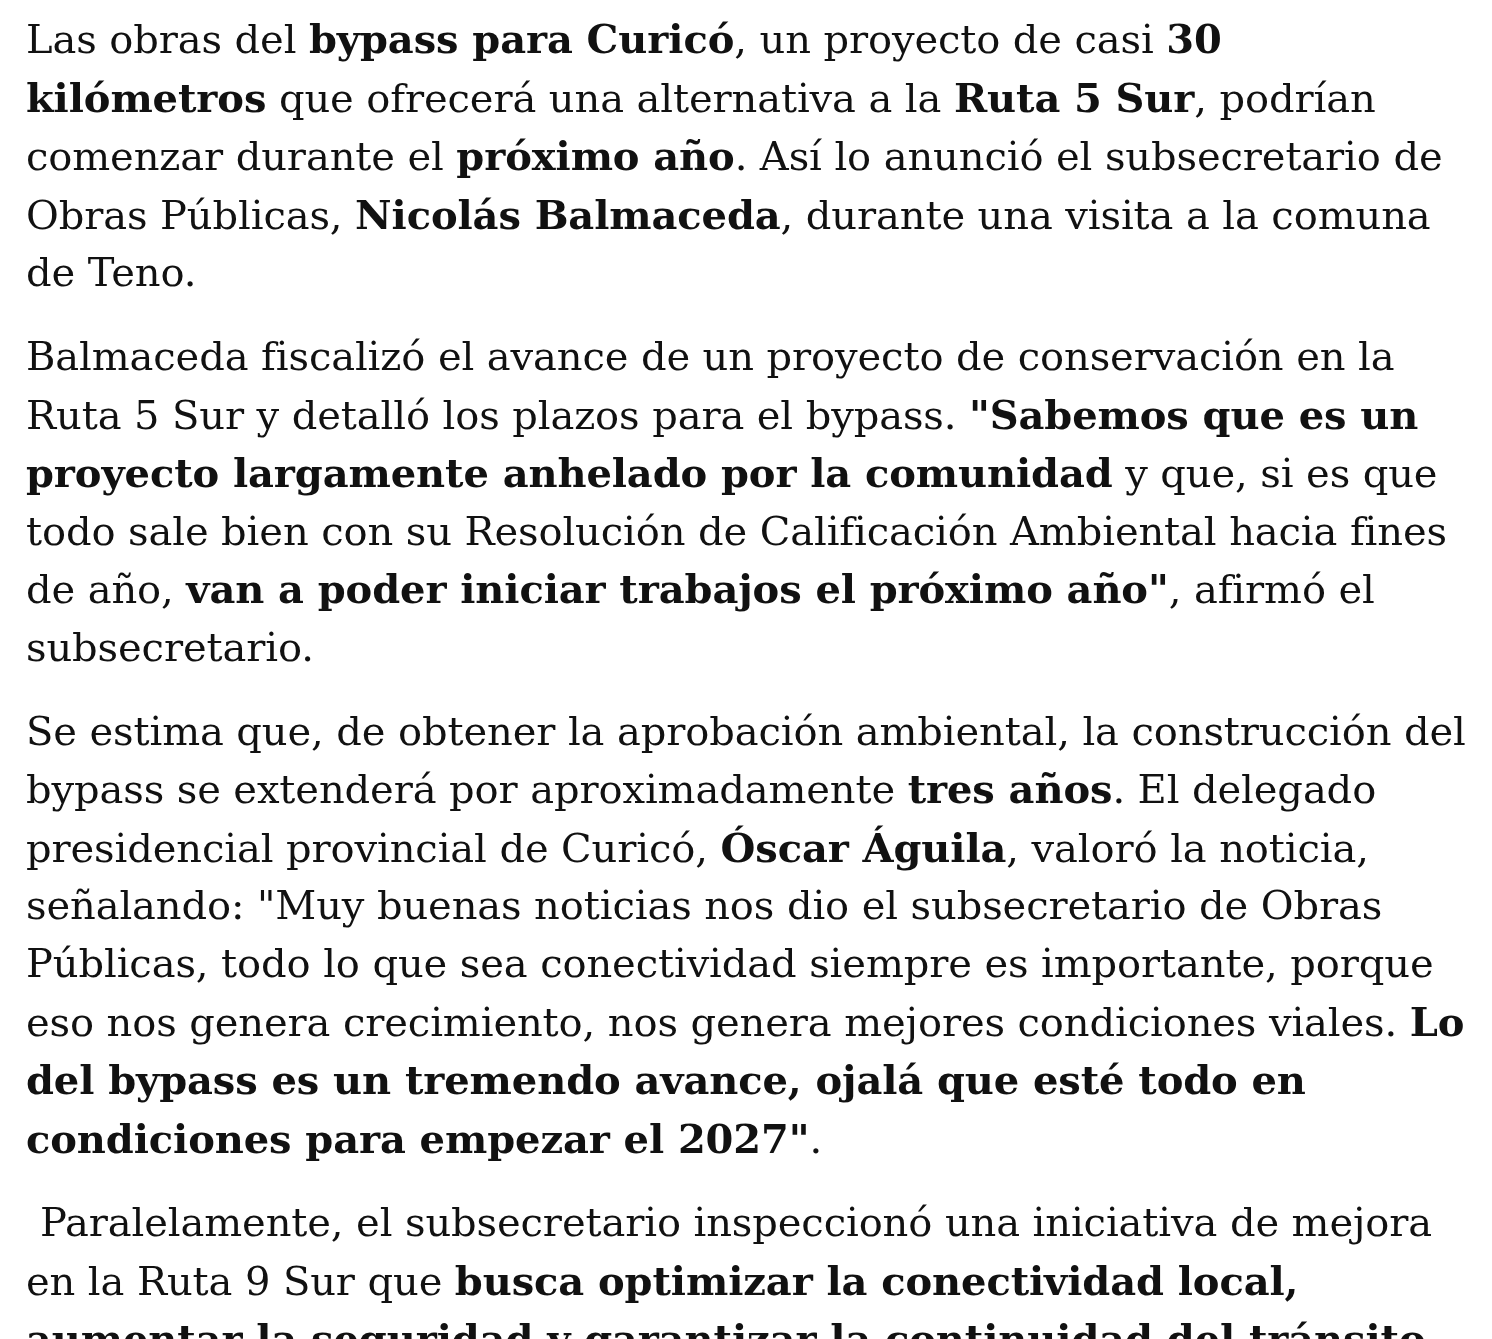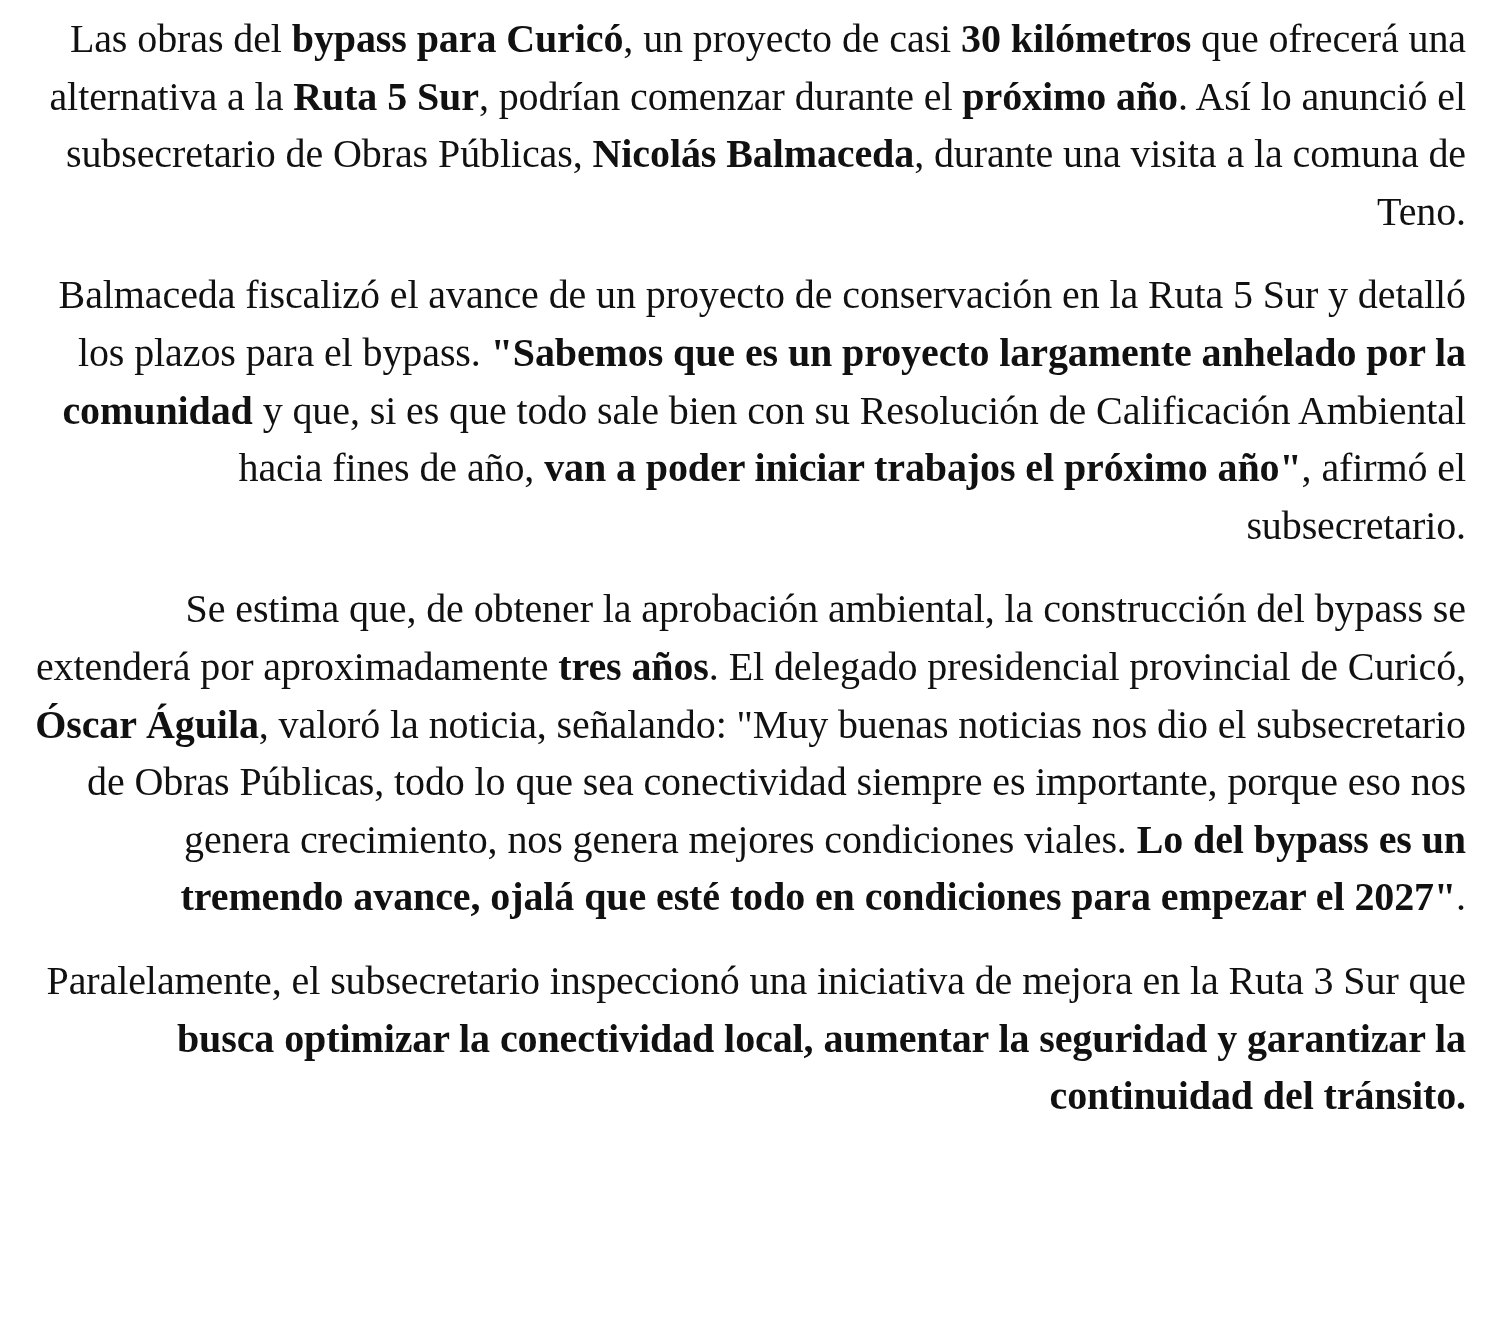--- a/index.html
+++ b/index.html
@@ -14,37 +14,36 @@
     color: #111111;
   }
   .article {
     padding: 10px 26px 0 26px;
     box-sizing: border-box;
   }
   .para {
     font-size: 40px;
     line-height: 1.44;
     margin: 0 0 26px 0;
-    text-align: right;
+    text-align: left;
     letter-spacing: -0.1px;
-    font-family: Liberation Serif, serif;
   }
   .para b {
     font-weight: 700;
   }
   .para.indented {
     text-indent: 14px;
   }
   .para.last {
     margin-bottom: 0;
   }
 </style>
 </head>
 <body>
 
 <div class="article">
   <div id="paragraphs">
       <p class="para"><span>Las obras del </span><b>bypass para Curicó</b><span>, un proyecto de casi </span><b>30 kilómetros</b><span> que ofrecerá una alternativa a la </span><b>Ruta 5 Sur</b><span>, podrían comenzar durante el </span><b>próximo año</b><span>. Así lo anunció el subsecretario de Obras Públicas, </span><b>Nicolás Balmaceda</b><span>, durante una visita a la comuna de Teno.</span></p>
       <p class="para"><span>Balmaceda fiscalizó el avance de un proyecto de conservación en la Ruta 5 Sur y detalló los plazos para el bypass. </span><b>"Sabemos que es un proyecto largamente anhelado por la comunidad</b><span> y que, si es que todo sale bien con su Resolución de Calificación Ambiental hacia fines de año, </span><b>van a poder iniciar trabajos el próximo año"</b><span>, afirmó el subsecretario.</span></p>
       <p class="para"><span>Se estima que, de obtener la aprobación ambiental, la construcción del bypass se extenderá por aproximadamente </span><b>tres años</b><span>. El delegado presidencial provincial de Curicó, </span><b>Óscar Águila</b><span>, valoró la noticia, señalando: "Muy buenas noticias nos dio el subsecretario de Obras Públicas, todo lo que sea conectividad siempre es importante, porque eso nos genera crecimiento, nos genera mejores condiciones viales. </span><b>Lo del bypass es un tremendo avance, ojalá que esté todo en condiciones para empezar el 2027"</b><span>.</span></p>
-      <p class="para indented last"><span>Paralelamente, el subsecretario inspeccionó una iniciativa de mejora en la Ruta 3 Sur que </span><b>busca optimizar la conectividad local, aumentar la seguridad y garantizar la continuidad del tránsito.</b></p>
+      <p class="para indented last"><span>Paralelamente, el subsecretario inspeccionó una iniciativa de mejora en la Ruta 9 Sur que </span><b>busca optimizar la conectividad local, aumentar la seguridad y garantizar la continuidad del tránsito.</b></p>
     </div>
 </div>
 
 </body></html>

